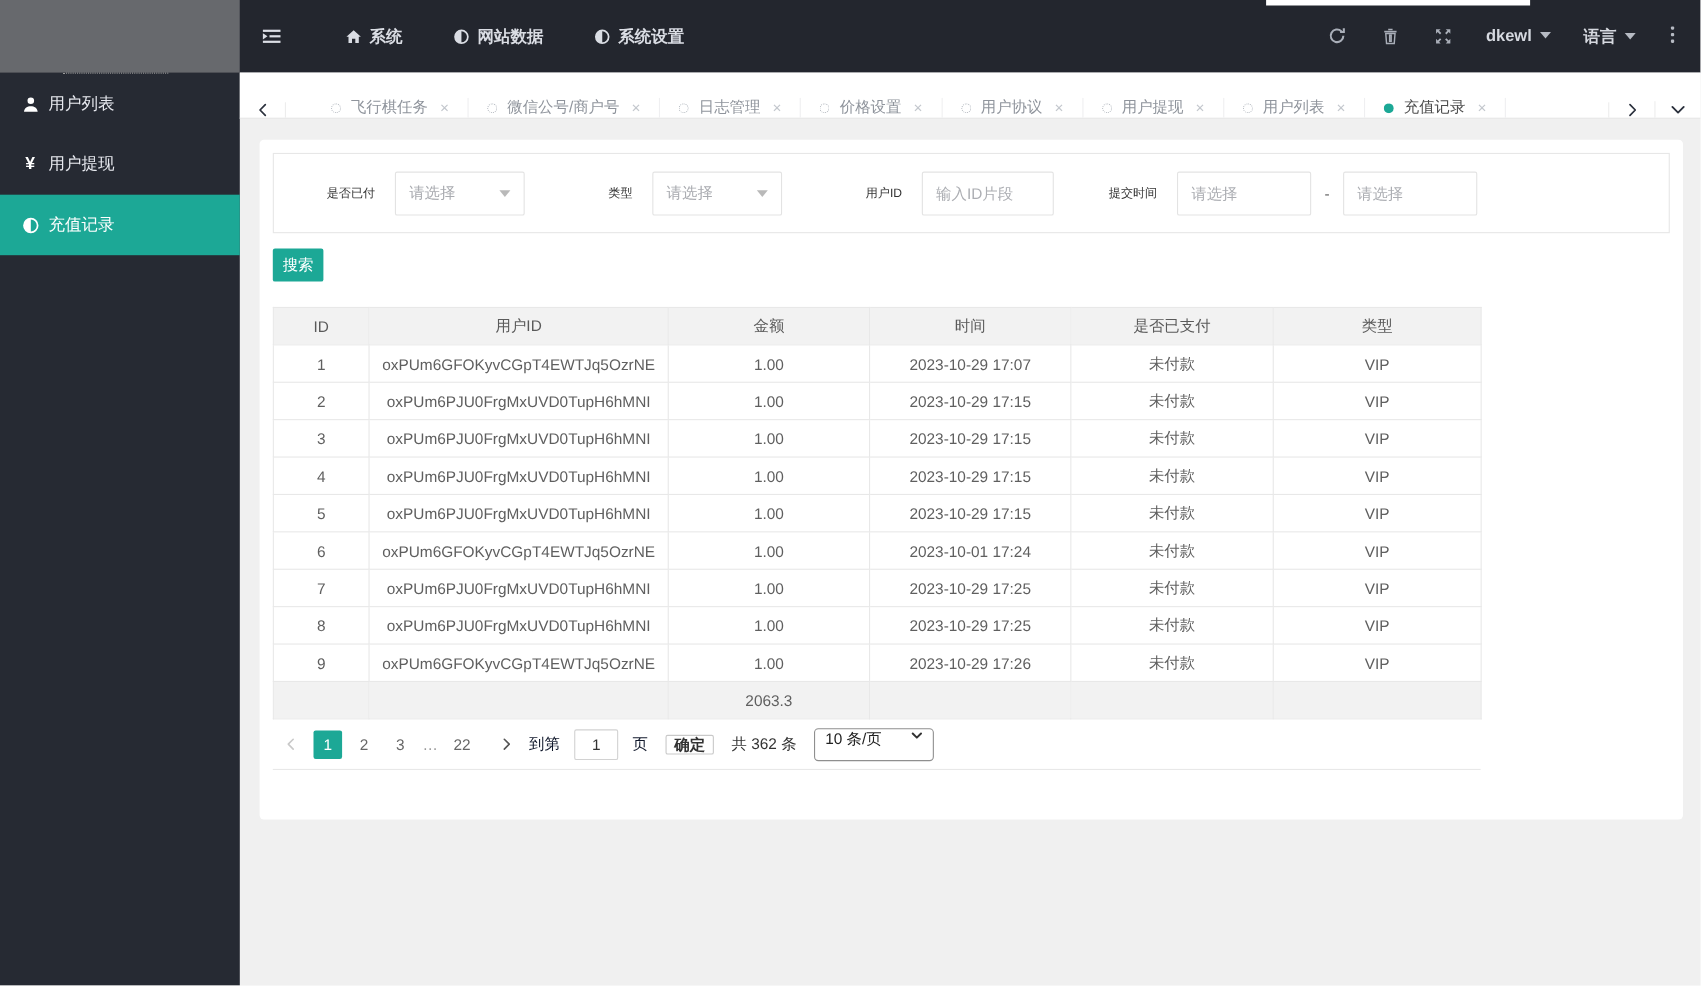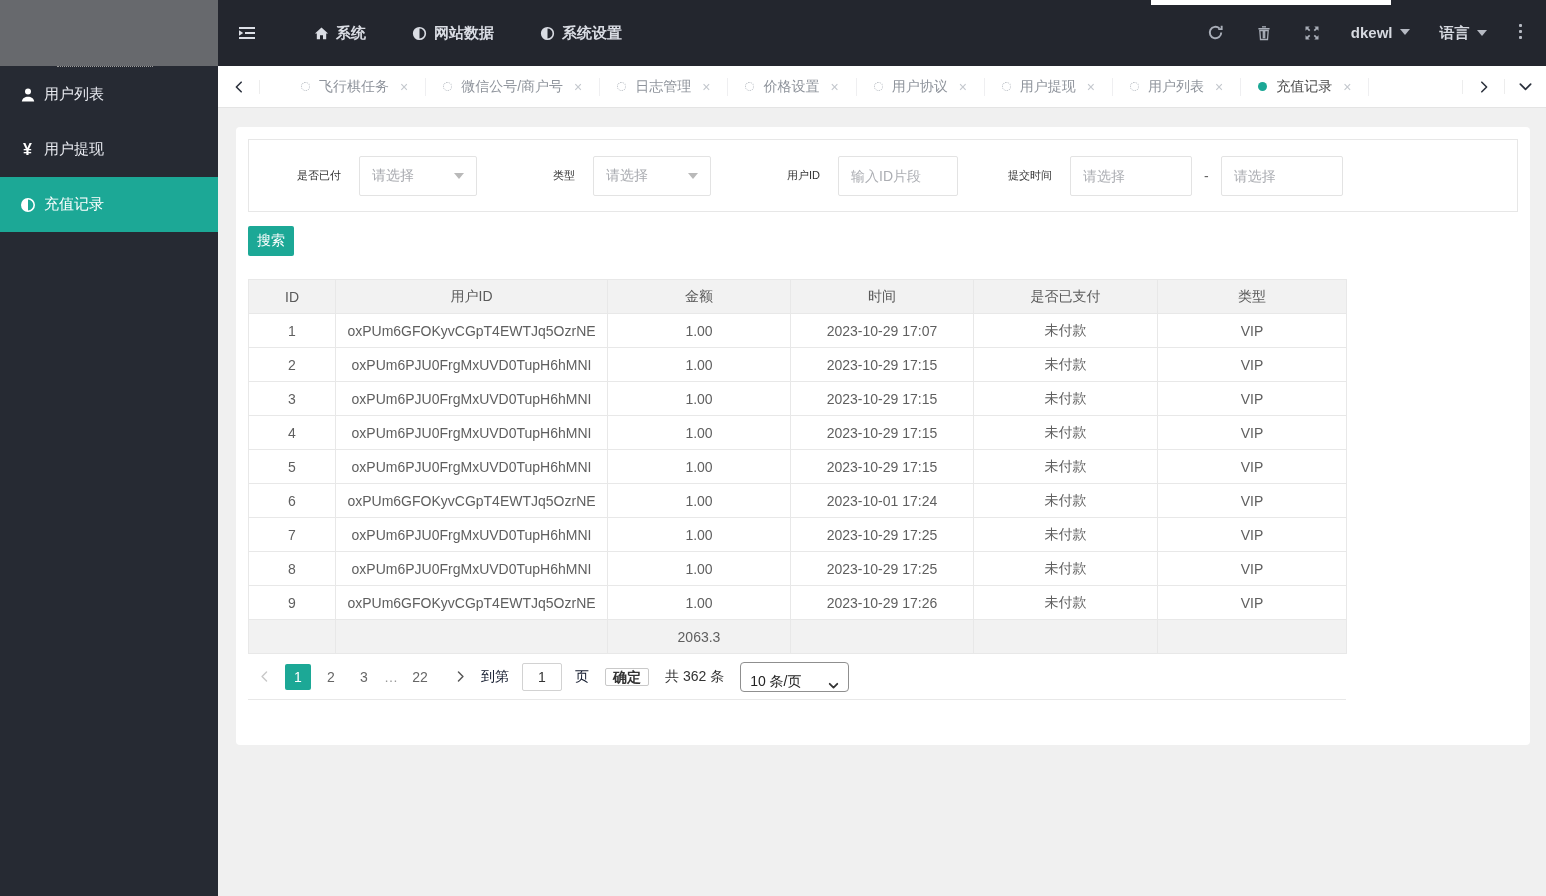--- a/index.html
+++ b/index.html
@@ -44,21 +44,21 @@
   .nav-item .nicon{width:15px;height:15px;display:inline-flex;color:#DADDE4;}
   .nav-right{margin-left:auto;display:flex;align-items:flex-start;gap:30px;}
   .nav-tool{width:18px;height:18px;color:#A9AEB8;display:flex;align-items:center;justify-content:center;cursor:pointer;}
   .nav-drop{display:flex;align-items:center;gap:7px;color:#D6D9E0;font-size:15px;font-weight:700;cursor:pointer;}
   .caret{width:0;height:0;border-left:5px solid transparent;border-right:5px solid transparent;
     border-top:6px solid #B6BAC3;}
   .kebab{display:flex;flex-direction:column;gap:2.5px;cursor:pointer;padding:0 2px;}
   .kebab i{width:3.5px;height:3.5px;background:#B6BAC3;border-radius:1px;}
 
   
-  .tabbar{height:42px;background:#fff;display:flex;align-items:center;border-bottom:1px solid #E4E4E4;flex-shrink:0;}
+  .tabbar{height:42px;background:#fff;display:flex;align-items:flex-end;border-bottom:1px solid #E4E4E4;flex-shrink:0;}
   .tab-arrow{width:42px;display:flex;align-items:center;justify-content:center;color:#2B313D;cursor:pointer;flex-shrink:0;}
   .tab-arrow.bl{border-left:1px solid #EDEDED;}
   .tab-arrow.br{border-right:1px solid #EDEDED;}
   .tab-spacer{width:24px;flex-shrink:0;}
   .tab{display:flex;align-items:center;padding:0 17px;border-right:1px solid #EFEFF1;
     font-size:14px;color:#8F949C;cursor:pointer;white-space:nowrap;}
   .tab .dot{width:9px;height:9px;border:1px dotted #B3B8BF;border-radius:50%;margin-right:9px;flex-shrink:0;}
   .tab .close{margin-left:11px;color:#C3C7CD;font-size:14px;line-height:1;cursor:pointer;}
   .tab.active{color:#4C4C4C;}
   .tab.active .dot{background:var(--accent);border-color:var(--accent);}
@@ -99,21 +99,21 @@
   .pg-num{min-width:26px;height:26px;display:flex;align-items:center;justify-content:center;
     margin-right:7px;cursor:pointer;color:#666;border-radius:2px;padding:0 4px;}
   .pg-num.active{background:var(--accent);color:#fff;}
   .pg-ellipsis{margin-right:7px;color:#999;letter-spacing:2px;}
   .pg-goto-label,.pg-unit{color:#0f172a;}
   .pg-input{width:40px;height:28px;border:1px solid #D2D2D2;border-radius:2px;text-align:center;
     color:#333;font-size:14px;margin:0 13px;outline:none;font-family:inherit;}
   .pg-confirm{width:44px;height:18px;border:1px solid #C9C9C9;background:#fff;border-radius:2px;
     color:#333;font-size:14px;margin:0 16px;cursor:pointer;font-family:inherit;font-weight:600;}
   .pg-total{color:#333;margin-right:16px;}
-  .pg-size{height:30px;border:1px solid #8F8F8F;border-radius:4px;display:flex;align-items:flex-end;
+  .pg-size{height:30px;border:1px solid #8F8F8F;border-radius:4px;display:flex;align-items:flex-start;
     gap:26px;padding:0 9px;color:#222;cursor:pointer;background:#fff;}
   .pg-size svg{color:#333;}
   svg{display:block;}
 </style>
 </head>
 <body>
 
 <div class="app">
 
   <aside class="sidebar">

